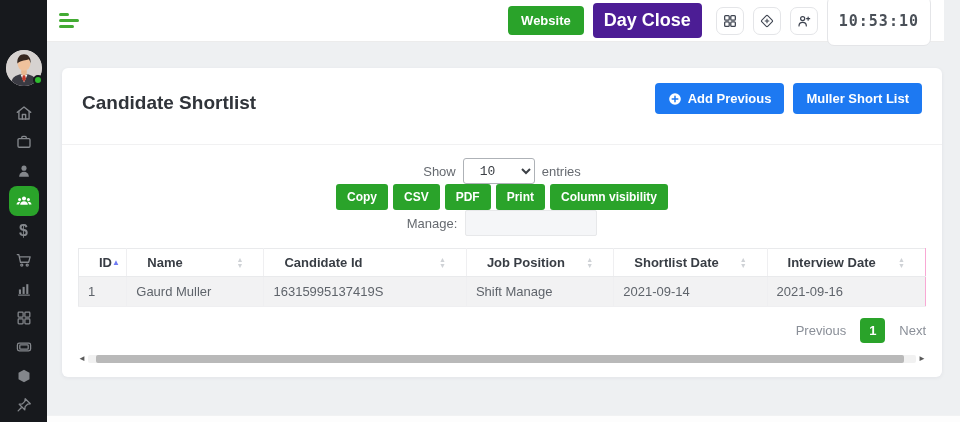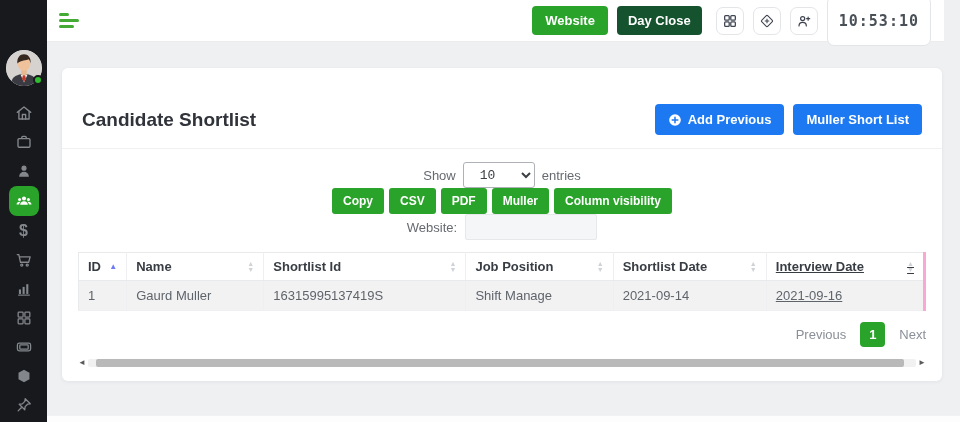--- a/index.html
+++ b/index.html
@@ -47,21 +47,21 @@
   .hamburger .b1 { width:10px; }
   .hamburger .b2 { width:20px; }
   .hamburger .b3 { width:15px; }
   .topbar-spacer { flex:1; }
   .btn { border:none; cursor:pointer; font-family:inherit; }
   .btn-website {
     background:#2aa32a; color:#fff; font-size:13px; font-weight:bold;
     padding:7px 13px; border-radius:4px; margin-right:9px;
   }
   .btn-dayclose {
-    background:#14532d; color:#fff; font-size:13px; font-weight:bold;
+    background:#4c1d95; color:#fff; font-size:18px; font-weight:bold;
     padding:7px 11px; border-radius:4px; margin-right:14px;
   }
   .icon-box {
     width:28px; height:28px; border:1px solid #e4e5e8; border-radius:7px;
     display:flex; align-items:center; justify-content:center; color:#3e4450;
     margin-right:9px; cursor:pointer; background:#fff;
   }
   .icon-box svg { width:16px; height:16px; }
   .clock-box {
     border:1px solid #e4e5e8; border-radius:7px; padding:15px 11px;
@@ -74,22 +74,22 @@
   .footer-strip {
     position:absolute; left:0; right:0; bottom:0; height:7px;
     background:#fdfdfd; border-top:1px solid #f1f2f3;
   }
   .card {
     position:absolute; left:15px; top:26px; width:880px;
     background:#ffffff; border-radius:6px;
     box-shadow:0 1px 4px rgba(40,40,60,0.06);
   }
   .card-header {
-    display:flex; align-items:center; justify-content:space-between;
-    padding:15px 20px 13px 20px; border-bottom:1px solid #f1f1f2;margin-top:21px;
+    display:flex; align-items:flex-end; justify-content:space-between;
+    padding:15px 20px 30px 20px; border-bottom:1px solid #f1f1f2;
   }
   .page-title { font-size:19px; font-weight:bold; color:#303publico; color:#30343a; }
   .header-actions { display:flex; gap:9px; }
   .btn-blue {
     background:#1d79f2; color:#fff; font-size:13px; font-weight:bold;
     padding:8px 13px; border-radius:4px; display:flex; align-items:center; gap:6px;
   }
   .btn-blue svg { width:14px; height:14px; }
 
   .card-body { padding:13px 16px 13px 16px; }
@@ -108,25 +108,25 @@
   }
   .search-group { display:flex; align-items:center; gap:8px; font-size:13px; color:#666a70; }
   .search-input {
     width:132px; height:26px; background:#f5f6f8; border:1px solid #e7e8ea;
     border-radius:2px; padding:0 8px; font-family:inherit; font-size:13px; color:#444;
   }
 
   
   table.dt { width:100%; border-collapse:collapse; font-size:13px; table-layout:fixed; }
   .dt th {
-    text-align:left; font-weight:bold; color:#383d44; padding:6px 9px;
+    text-align:left; font-weight:bold; color:#383d44; padding:6px 20px;
     border:1px solid #e9eaec; border-left:none; border-right:1px solid #efeff1;
     background:#fff; white-space:nowrap; overflow:hidden;
   }
-  .dt th:last-child, .dt td:last-child { border-right:3px solid #f9a8d4;text-decoration:underline; }
+  .dt th:last-child, .dt td:last-child { border-right:1px solid #f9a8d4; }
   .dt th:first-child, .dt td:first-child { border-left:1px solid #e9eaec; }
   .dt td {
     color:#5f646b; padding:7px 9px; border:1px solid #efeff1;
     white-space:nowrap; overflow:hidden;
   }
   .dt tbody tr { background:#f2f2f3; }
   .th-inner { display:flex; align-items:center; justify-content:space-between; }
   .sort-asc { color:#6f7bf3; font-size:8px; line-height:1; }
   .sort-both { display:flex; flex-direction:column; color:#cfd2d6; font-size:7px; line-height:0.85; }
 
@@ -302,26 +302,26 @@
           <select class="len-select">
             <option>10</option>
           </select>
           <span>entries</span>
         </div>
 
         <div class="export-group">
           <button class="btn btn-green">Copy</button>
           <button class="btn btn-green">CSV</button>
           <button class="btn btn-green">PDF</button>
-          <button class="btn btn-green">Muller</button>
+          <button class="btn btn-green">Print</button>
           <button class="btn btn-green">Column visibility</button>
         </div>
 
         <div class="search-group">
-          <span>Website:</span>
+          <span>Manage:</span>
           <input class="search-input" type="text" value="" style="">
         </div>
       </div>
 
       <table class="dt">
         <colgroup>
           <col style="width:5.7%">
             <col style="width:16.2%">
             <col style="width:23.9%">
           <col style="width:17.4%">
@@ -340,21 +340,21 @@
               <span class="th-inner">
                   <span>Name</span>
                   <span class="sort-both">
                     <span>▲</span>
                     <span>▼</span>
                   </span>
                 </span>
             </th>
             <th>
               <span class="th-inner">
-                  <span>Shortlist Id</span>
+                  <span>Candidate Id</span>
                   <span class="sort-both">
                     <span>▲</span>
                     <span>▼</span>
                   </span>
                 </span>
             </th>
             <th>
               <span class="th-inner">
                   <span>Job Position</span>
                   <span class="sort-both">

